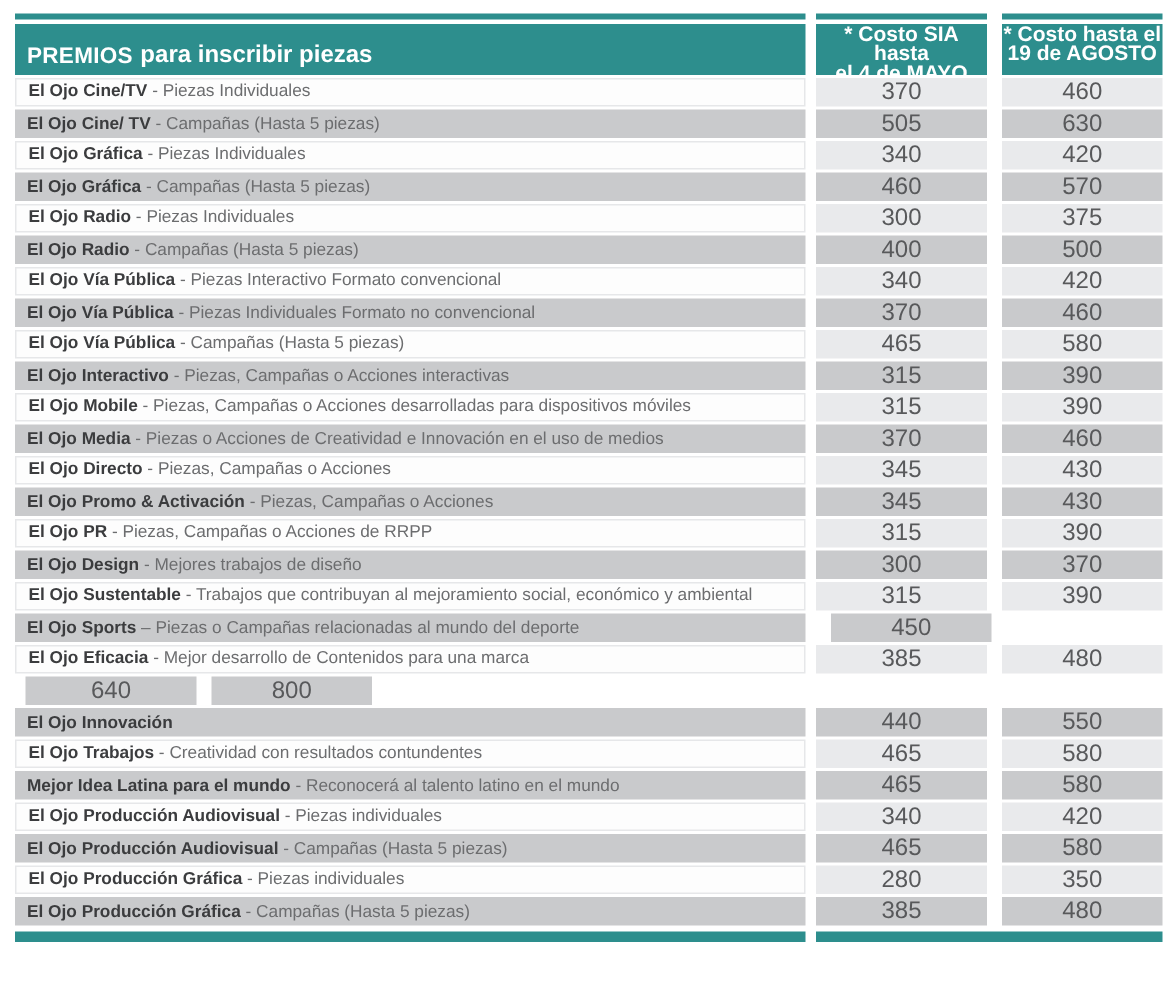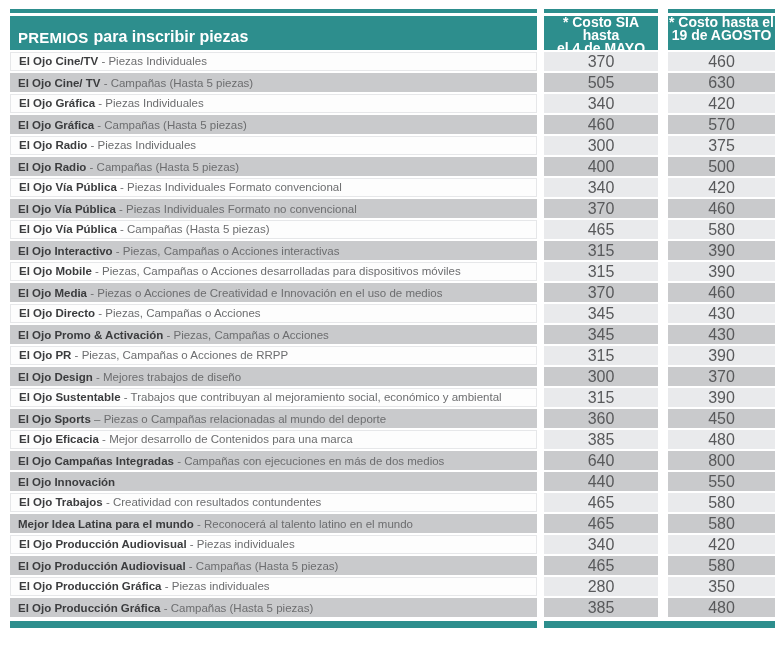--- a/index.html
+++ b/index.html
@@ -161,21 +161,21 @@
           <span class="ds"> - Campañas (Hasta 5 piezas)</span>
       </div>
       <div class="g1"></div>
       <div class="cell-num c-num1">400</div>
       <div class="g2"></div>
       <div class="cell-num c-num2">500</div>
     </div>
       <div class="t-row odd">
       <div class="cell-label c-label">
         <span class="nm">El Ojo Vía Pública</span>
-          <span class="ds"> - Piezas Individuales Formato convencional</span>
+          <span class="ds"> - Piezas Interactivo Formato convencional</span>
       </div>
       <div class="g1"></div>
       <div class="cell-num c-num1">340</div>
       <div class="g2"></div>
       <div class="cell-num c-num2">420</div>
     </div>
       <div class="t-row even">
       <div class="cell-label c-label">
         <span class="nm">El Ojo Vía Pública</span>
           <span class="ds"> - Piezas Individuales Formato no convencional</span>
@@ -274,39 +274,34 @@
       <div class="cell-num c-num1">315</div>
       <div class="g2"></div>
       <div class="cell-num c-num2">390</div>
     </div>
       <div class="t-row even">
       <div class="cell-label c-label">
         <span class="nm">El Ojo Sports</span>
           <span class="ds"> – Piezas o Campañas relacionadas al mundo del deporte</span>
       </div>
       <div class="g1"></div>
-      <div class="cell-num c-num1">360</div>
       <div class="g2"></div>
       <div class="cell-num c-num2">450</div>
     </div>
       <div class="t-row odd">
       <div class="cell-label c-label">
         <span class="nm">El Ojo Eficacia</span>
           <span class="ds"> - Mejor desarrollo de Contenidos para una marca</span>
       </div>
       <div class="g1"></div>
       <div class="cell-num c-num1">385</div>
       <div class="g2"></div>
       <div class="cell-num c-num2">480</div>
     </div>
       <div class="t-row even">
-      <div class="cell-label c-label">
-        <span class="nm">El Ojo Campañas Integradas</span>
-          <span class="ds"> - Campañas con ejecuciones en más de dos medios</span>
-      </div>
       <div class="g1"></div>
       <div class="cell-num c-num1">640</div>
       <div class="g2"></div>
       <div class="cell-num c-num2">800</div>
     </div>
       <div class="t-row even">
       <div class="cell-label c-label">
         <span class="nm">El Ojo Innovación</span>
       </div>
       <div class="g1"></div>

